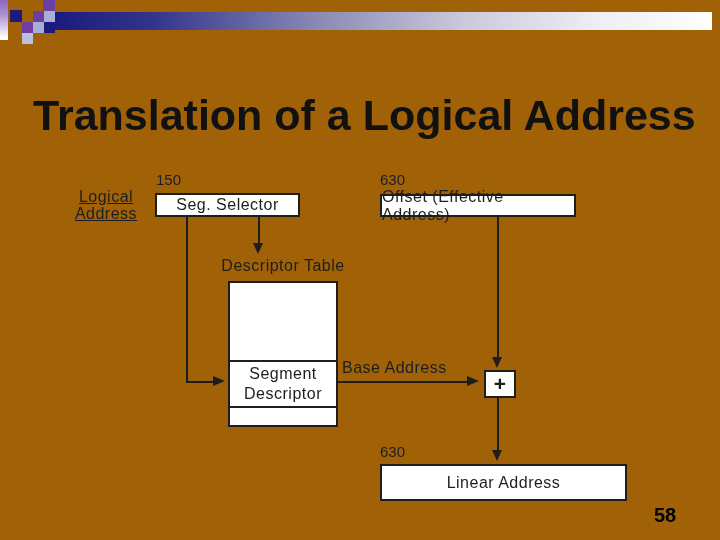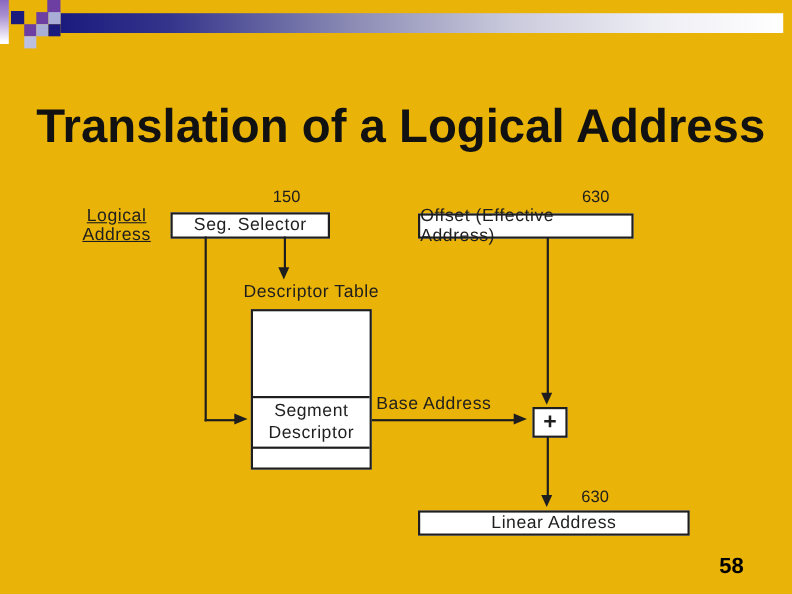--- a/index.html
+++ b/index.html
@@ -1,37 +1,37 @@
 <!DOCTYPE html>
 <html><head>
 <meta charset="utf-8">
 <style>
   html,body{margin:0;padding:0;background:#fff;}
   .slide{
-    position:relative;width:720px;height:540px;background:#eab308;overflow:hidden;
+    position:relative;width:720px;height:540px;background:#a16207;overflow:hidden;
     font-family:"Liberation Sans",sans-serif;color:#1e1e1e;
   }
   
   .deco-strip{position:absolute;left:0;top:8;width:8px;height:40px;
     background:linear-gradient(180deg,#8a68c0 0%,#a98fd0 35%,#ffffff 95%);}
   .deco-bar{position:absolute;left:55px;top:12px;width:657px;height:18px;
     background:linear-gradient(90deg,#1b1b7e 0%,#34348c 15%,#8a8ab4 40%,#c9c9dc 62%,#ededf4 82%,#ffffff 100%);}
   .sq{position:absolute;}
   .sq.navy{background:#1b1b7e;}
   .sq.purple{background:#6e3fa3;}
   .sq.peri{background:#a9aed6;}
   .sq.peri-light{background:#bcc0e0;}
   
   .title{position:absolute;left:33px;top:62px;font-size:43px;line-height:48px;
     color:#111;white-space:nowrap;letter-spacing:0px;}
   
   .dbox{position:absolute;border:2px solid #1e1e1e;box-sizing:border-box;background:#fff;
     display:flex;align-items:center;justify-content:center;font-size:16px;letter-spacing:.5px;}
-  .bits-row{position:absolute;display:flex;justify-content:center;
-    font-size:15px;color:#1e1e1e;margin-left:38px;}
+  .bits-row{position:absolute;display:flex;justify-content:flex-start;
+    font-size:15px;color:#1e1e1e;}
   .dlabel{position:absolute;font-size:16px;letter-spacing:.5px;color:#1e1e1e;}
   .multiline{white-space:pre-line;text-align:center;line-height:17px;}
   .vline,.hline{position:absolute;background:#1e1e1e;}
   .arrow-right{position:absolute;width:0;height:0;
     border-top:5.5px solid transparent;border-bottom:5.5px solid transparent;
     border-left:12px solid #1e1e1e;}
   .arrow-down{position:absolute;width:0;height:0;
     border-left:5.5px solid transparent;border-right:5.5px solid transparent;
     border-top:11px solid #1e1e1e;}
   .plus-box{position:absolute;left:484px;top:370px;width:32px;height:28px;
@@ -97,17 +97,17 @@
 
   <div class="plus-box">+</div>
 
   <div class="vline" style="left:497px;top:397px;width:2px;height:54px;"></div>
   <div class="arrow-down" style="left:492px;top:450px;"></div>
 
   <div class="bits-row" style="left:380px;top:443px;width:246px;">
     <span>63</span>
     <span>0</span>
   </div>
-  <div class="dbox" style="left:380px;top:464px;width:247px;height:23px;">Linear Address</div>
+  <div class="dbox" style="left:380px;top:464px;width:247px;height:37px;">Linear Address</div>
 
   <div class="page-num">58</div>
 
 </div>
 
 </body></html>

